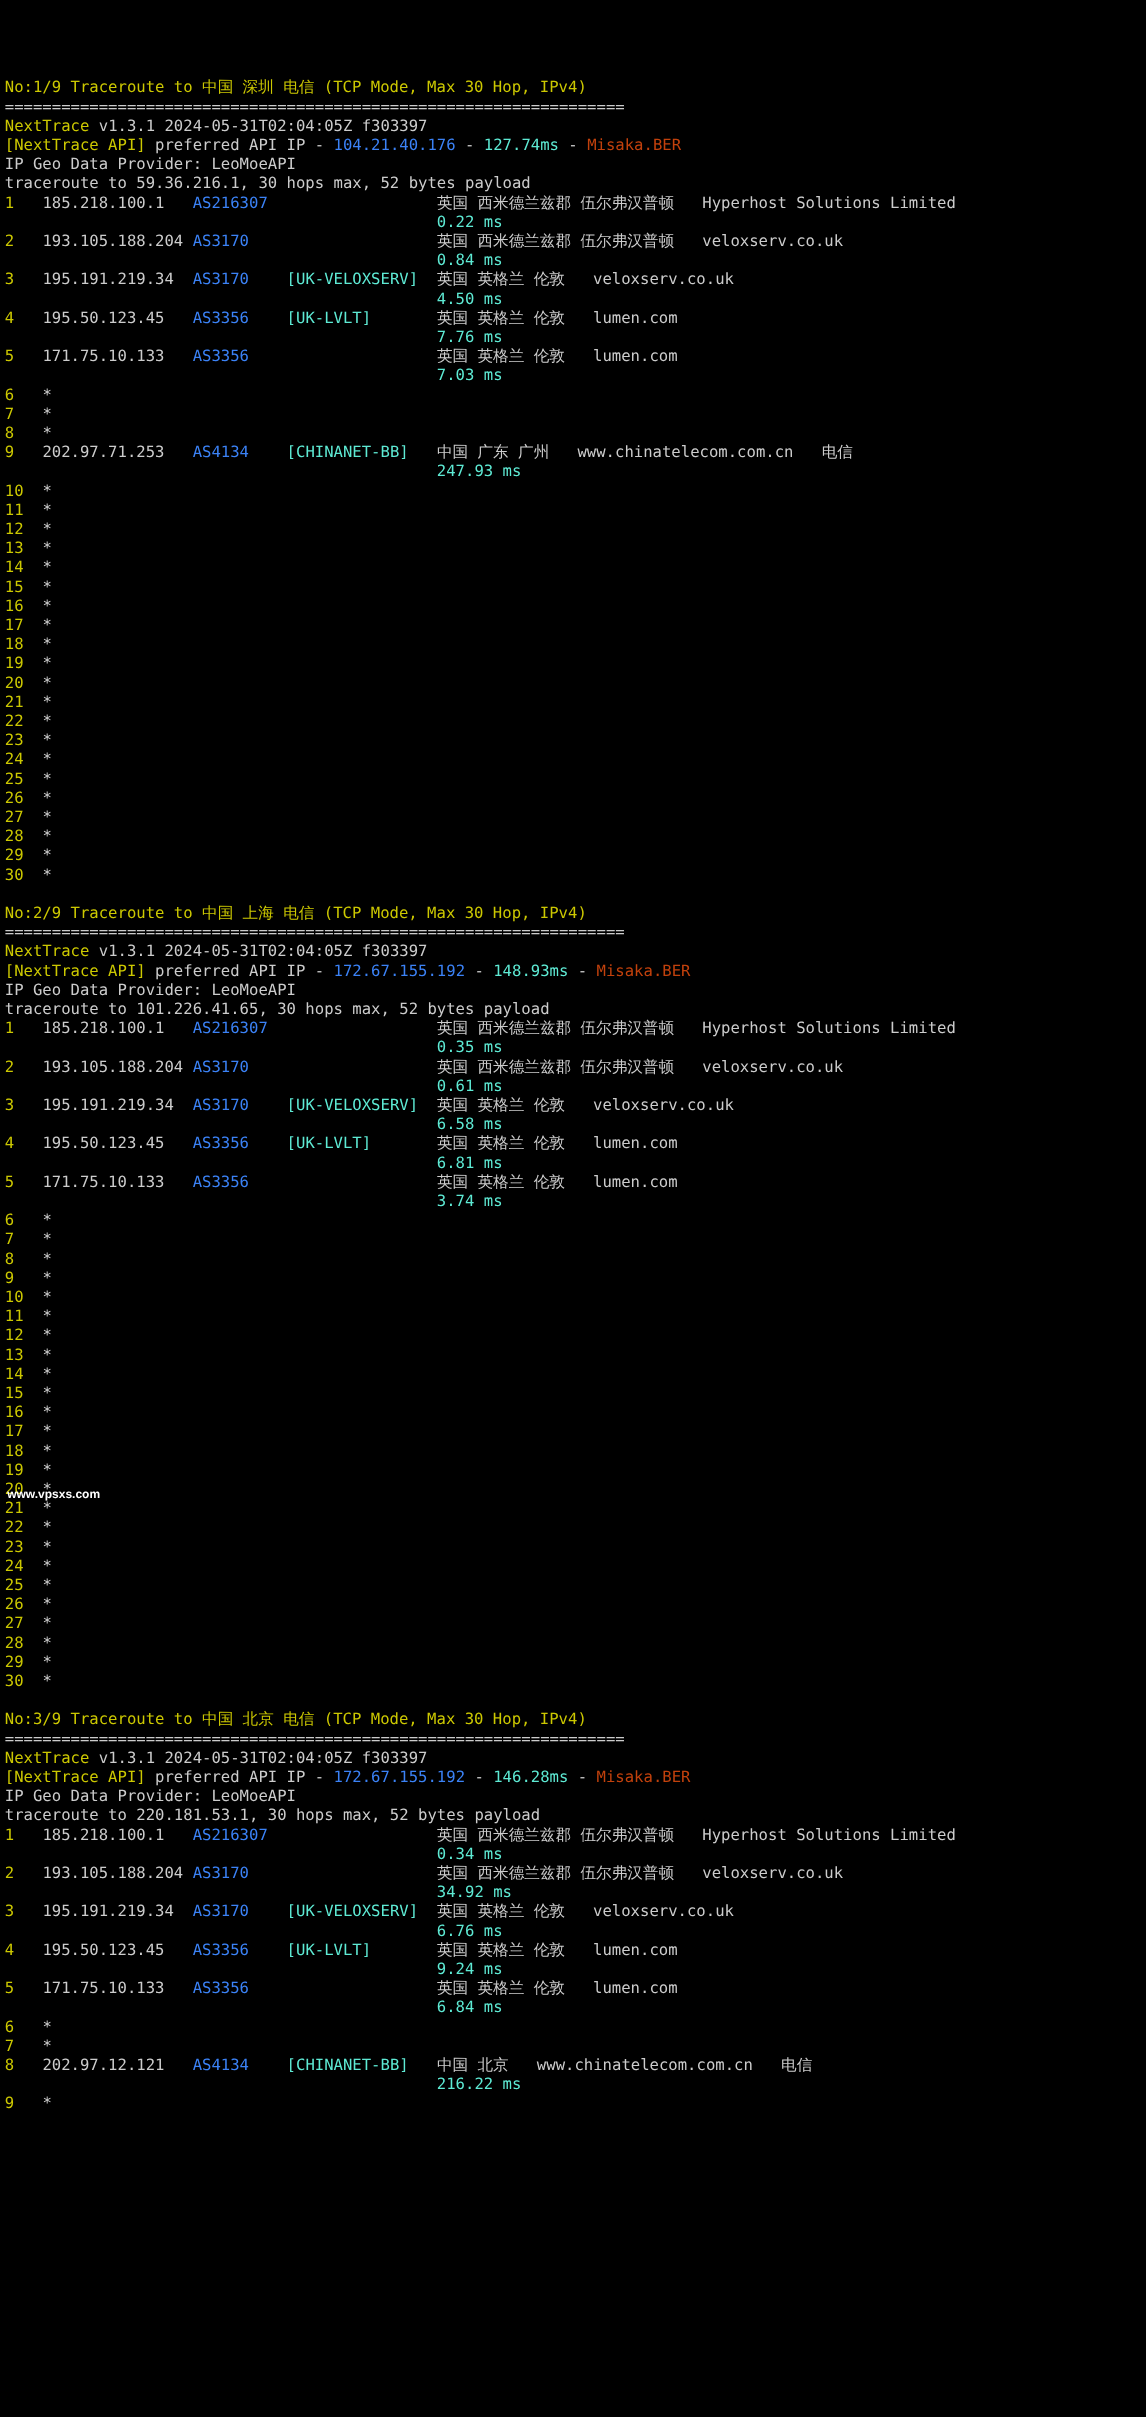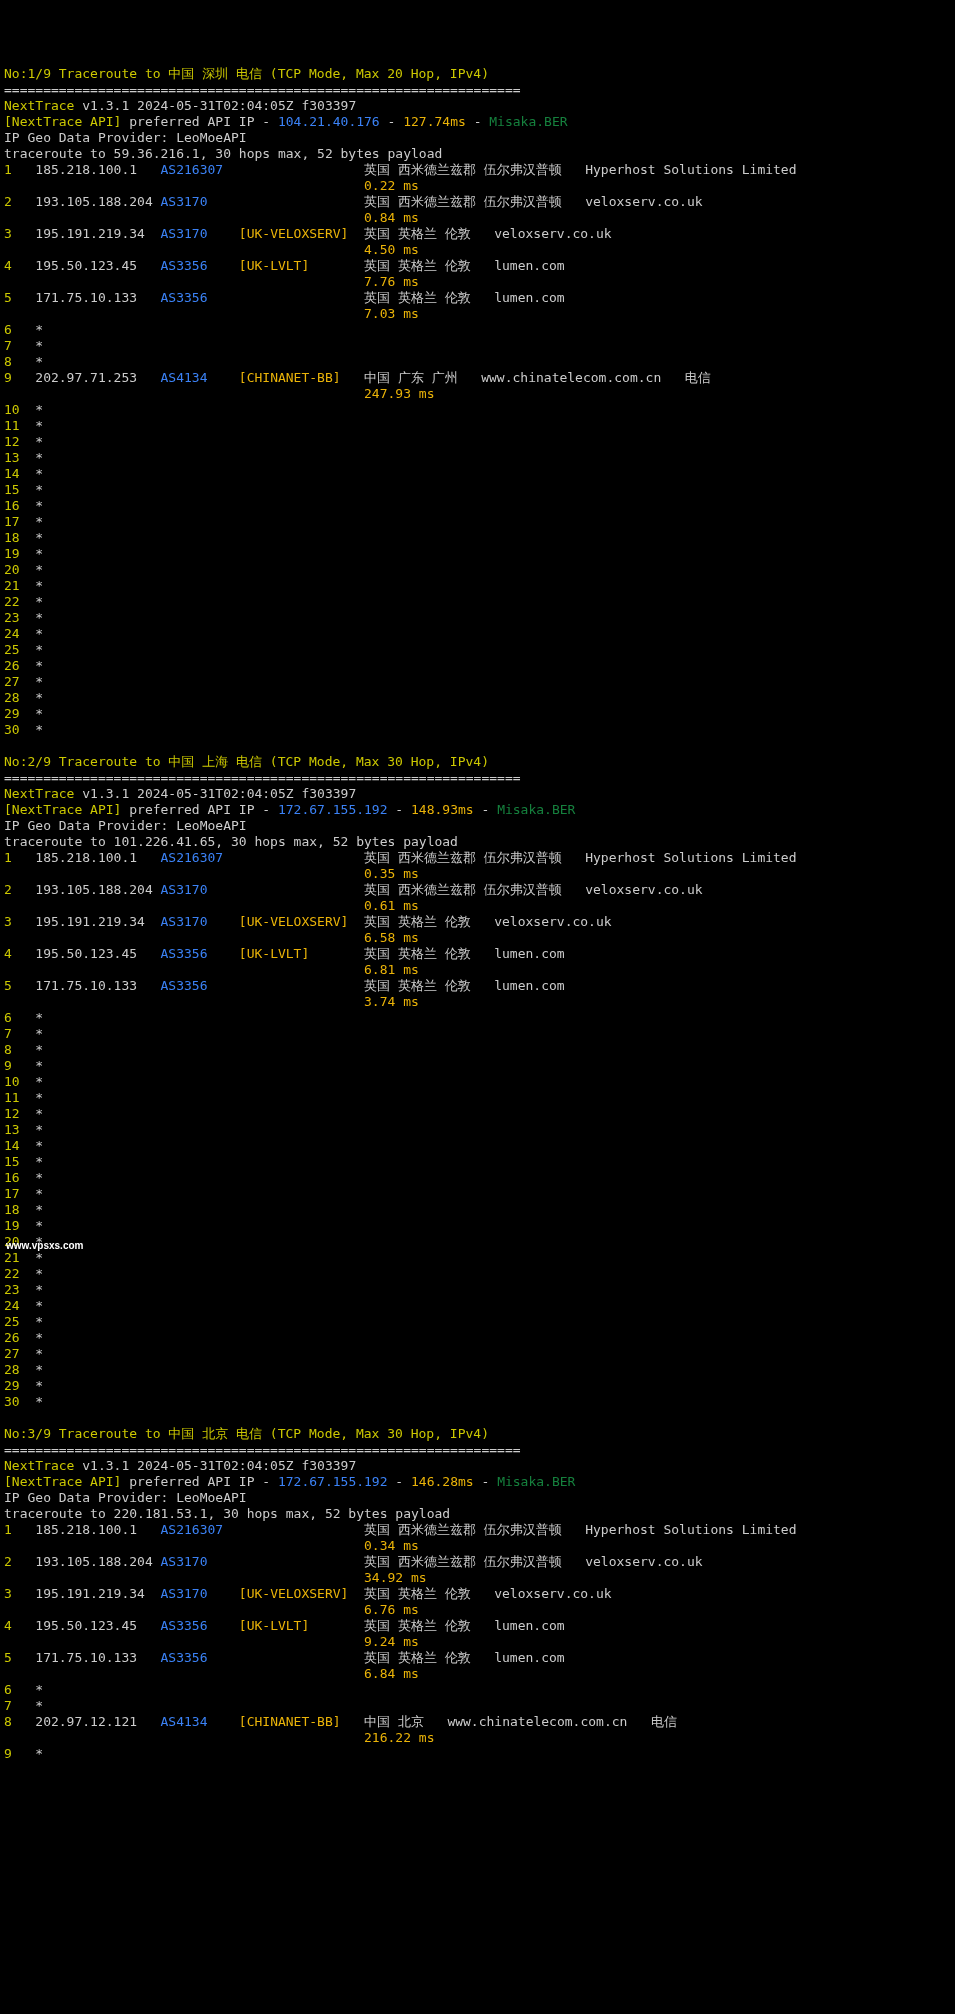--- a/index.html
+++ b/index.html
@@ -9,38 +9,38 @@
     font-size: 13px;
     line-height: 16px;
     margin: 0;
     padding: 2px 4px;
     width: 955px;
     box-sizing: border-box;
     white-space: pre;
   }
   .yellow { color: #ccc800; }
   .green  { color: #3b82f6; }
-  .cyan   { color: #eab308; }
-  .red    { color: #15803d; }
+  .cyan   { color: #5eead4; }
+  .red    { color: #c2410c; }
   .white  { color: #cccccc; font-weight: normal; }
   .watermark {
     position: absolute;
     color: #fff;
     font-family: Arial, sans-serif;
     font-size: 10px;
     font-weight: bold;
     white-space: nowrap;
   }
 </style>
 </head>
 <body>
 
 
 
-<div id="out"><span class="yellow">No:1/9 Traceroute to 中国 深圳 电信 (TCP Mode, Max 20 Hop, IPv4)</span>
+<div id="out"><span class="yellow">No:1/9 Traceroute to 中国 深圳 电信 (TCP Mode, Max 30 Hop, IPv4)</span>
 <span>==================================================================</span>
 <span class="yellow">NextTrace</span><span> v1.3.1 2024-05-31T02:04:05Z f303397</span>
 <span class="yellow">[NextTrace API]</span><span> preferred API IP - </span><span class="green">104.21.40.176</span><span> - </span><span class="cyan">127.74ms</span><span> - </span><span class="red">Misaka.BER</span>
 <span>IP Geo Data Provider: LeoMoeAPI</span>
 <span>traceroute to 59.36.216.1, 30 hops max, 52 bytes payload</span>
 <span class="yellow">1   </span><span class="white">185.218.100.1   </span><span class="green">AS216307  </span><span class="cyan">                </span><span class="white">英国 西米德兰兹郡 伍尔弗汉普顿</span>   <span>Hyperhost Solutions Limited</span>
 <span>                                              </span><span class="cyan">0.22 ms</span>
 <span class="yellow">2   </span><span class="white">193.105.188.204 </span><span class="green">AS3170    </span><span class="cyan">                </span><span class="white">英国 西米德兰兹郡 伍尔弗汉普顿</span>   <span>veloxserv.co.uk</span>
 <span>                                              </span><span class="cyan">0.84 ms</span>
 <span class="yellow">3   </span><span class="white">195.191.219.34  </span><span class="green">AS3170    </span><span class="cyan">[UK-VELOXSERV]  </span><span class="white">英国 英格兰 伦敦</span>   <span>veloxserv.co.uk</span>

